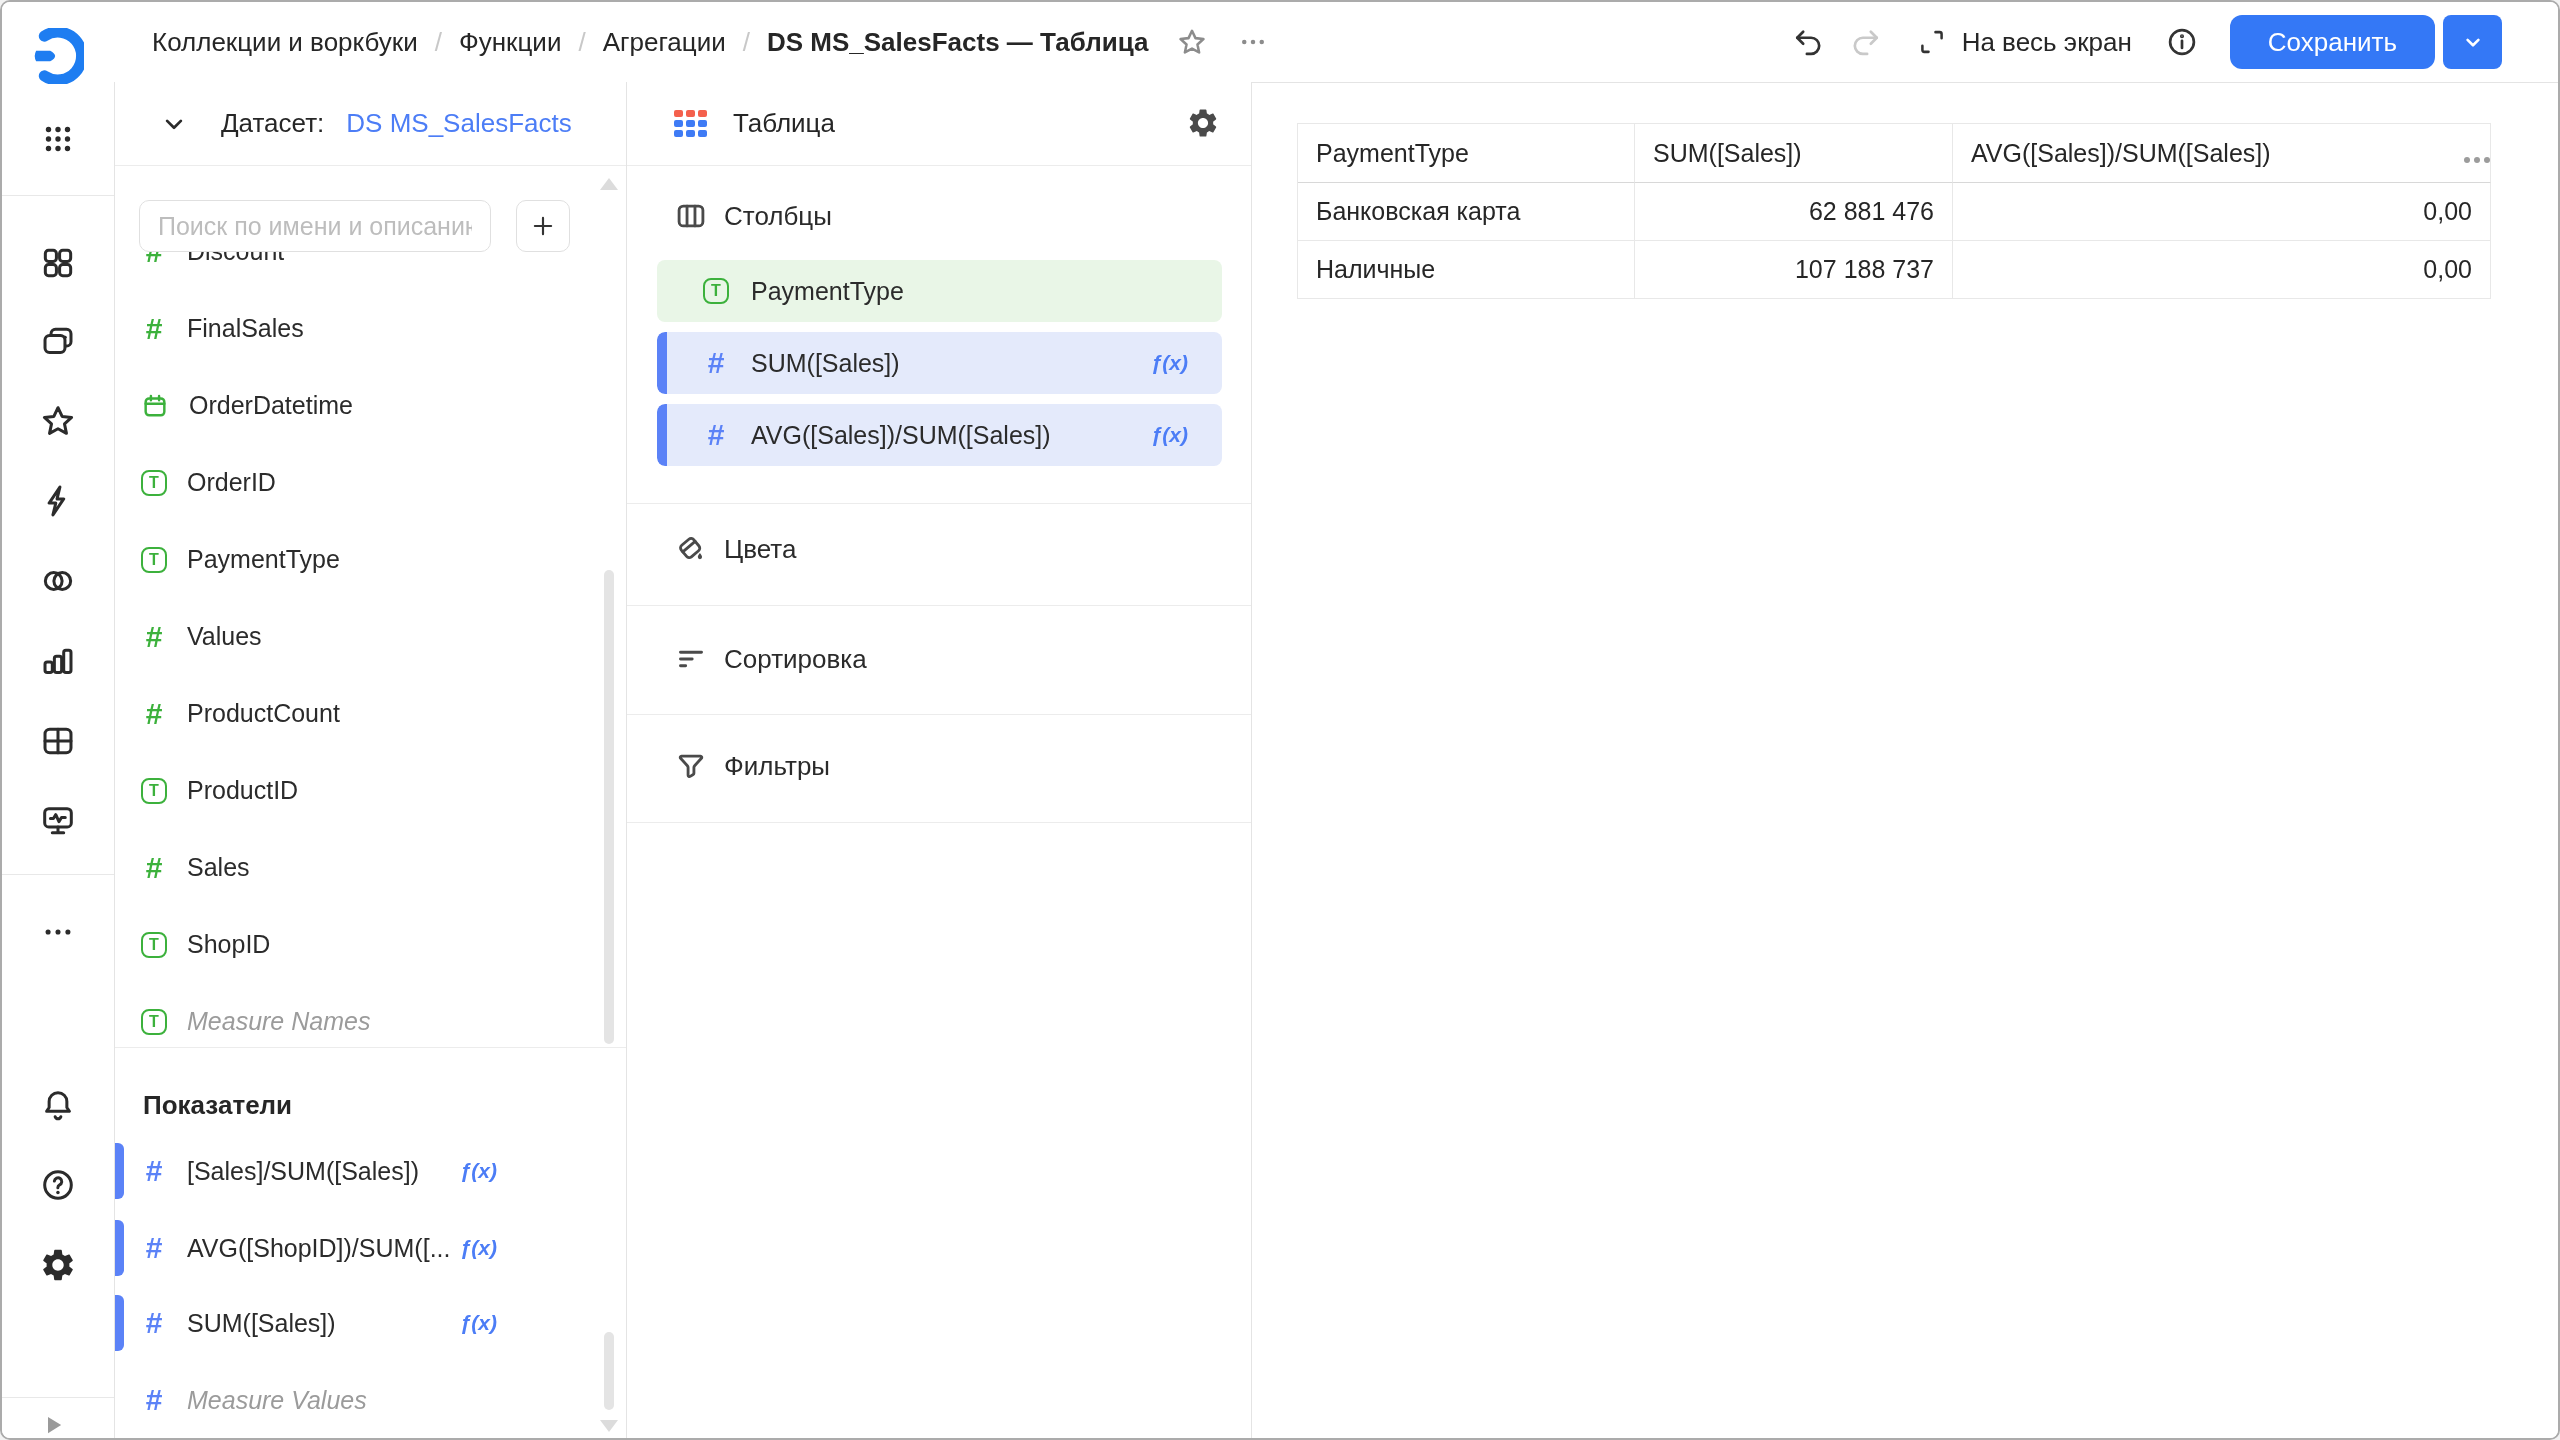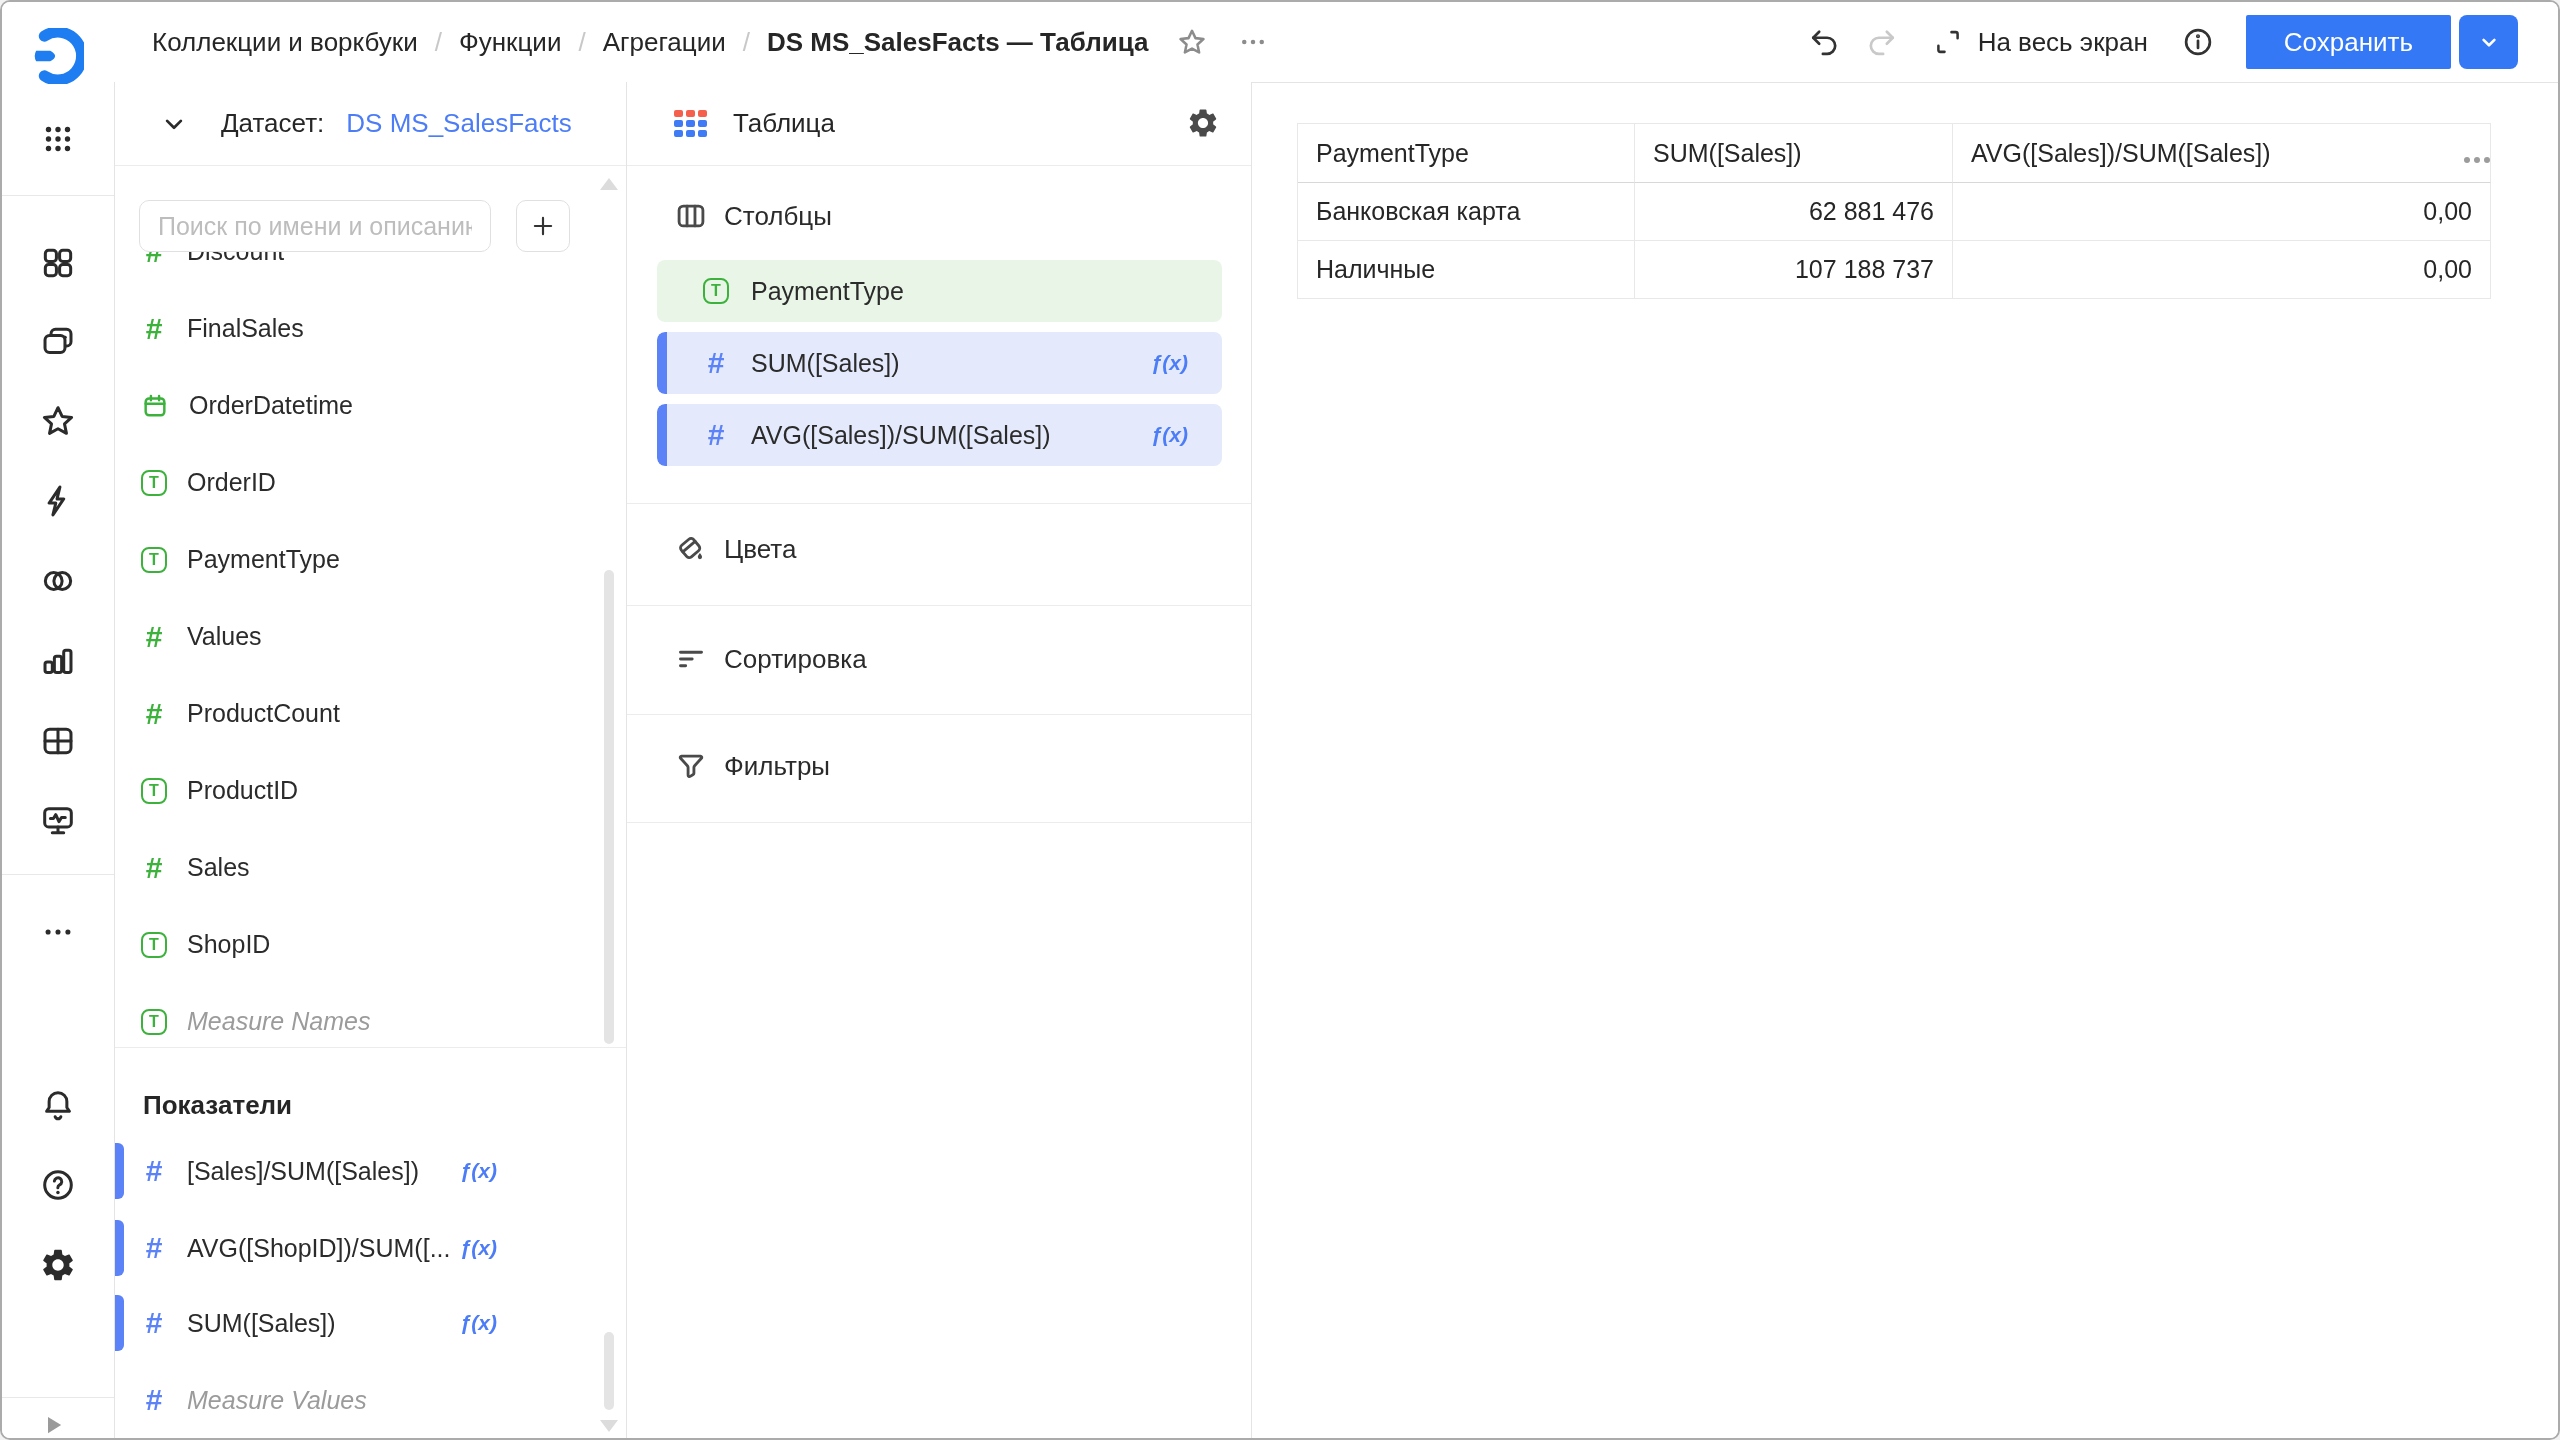--- a/index.html
+++ b/index.html
@@ -9,26 +9,26 @@
   .stroke{fill:none;stroke:currentColor;stroke-width:1.9;stroke-linecap:round;stroke-linejoin:round;}
 
   
   .topbar{position:absolute;left:113px;top:0;right:0;height:80px;border-bottom:1px solid #E4E4E4;
           display:flex;align-items:center;background:#fff;}
   .crumbs{display:flex;align-items:center;gap:17px;margin-left:37px;font-size:26px;color:#262626;white-space:nowrap;}
   .crumb{cursor:pointer;}
   .crumb-sep{color:#C8C8C8;}
   .page-title{font-weight:700;}
   .tb-icon{color:#8C8C8C;display:flex;align-items:center;justify-content:center;cursor:pointer;}
-  .tb-right{margin-left:auto;display:flex;align-items:center;padding-right:40px;}
+  .tb-right{margin-left:auto;display:flex;align-items:center;padding-right:56px;}
   .tb-tool{width:44px;height:44px;display:flex;align-items:center;justify-content:center;color:#333;cursor:pointer;}
   .tb-tool.disabled{color:#C9C9C9;}
   .fullscreen-label{font-size:26px;color:#262626;margin:0 28px 0 8px;cursor:pointer;}
   .btn-save{height:54px;padding:0 38px;background:#3478F6;color:#fff;font-size:26px;font-weight:500;
-            border:none;border-radius:2px;display:flex;align-items:center;cursor:pointer;margin-left:26px;}
+            border:none;border-radius:12px;display:flex;align-items:center;cursor:pointer;margin-left:26px;}
   .btn-save-chevron{width:59px;height:54px;background:#3478F6;border:none;border-radius:8px;margin-left:8px;
             display:flex;align-items:center;justify-content:center;color:#fff;cursor:pointer;}
 
   
   .rail{position:absolute;left:0;top:0;bottom:0;width:113px;background:#fff;}
   .rail::after{content:"";position:absolute;right:0;top:80px;bottom:0;width:1px;background:#E4E4E4;}
   .rail-btn{position:absolute;left:35px;width:42px;height:42px;display:flex;align-items:center;justify-content:center;
             color:#2b2b2b;cursor:pointer;}
   .rail-div{position:absolute;left:0;width:113px;height:1px;background:#E8E8E8;}
 

